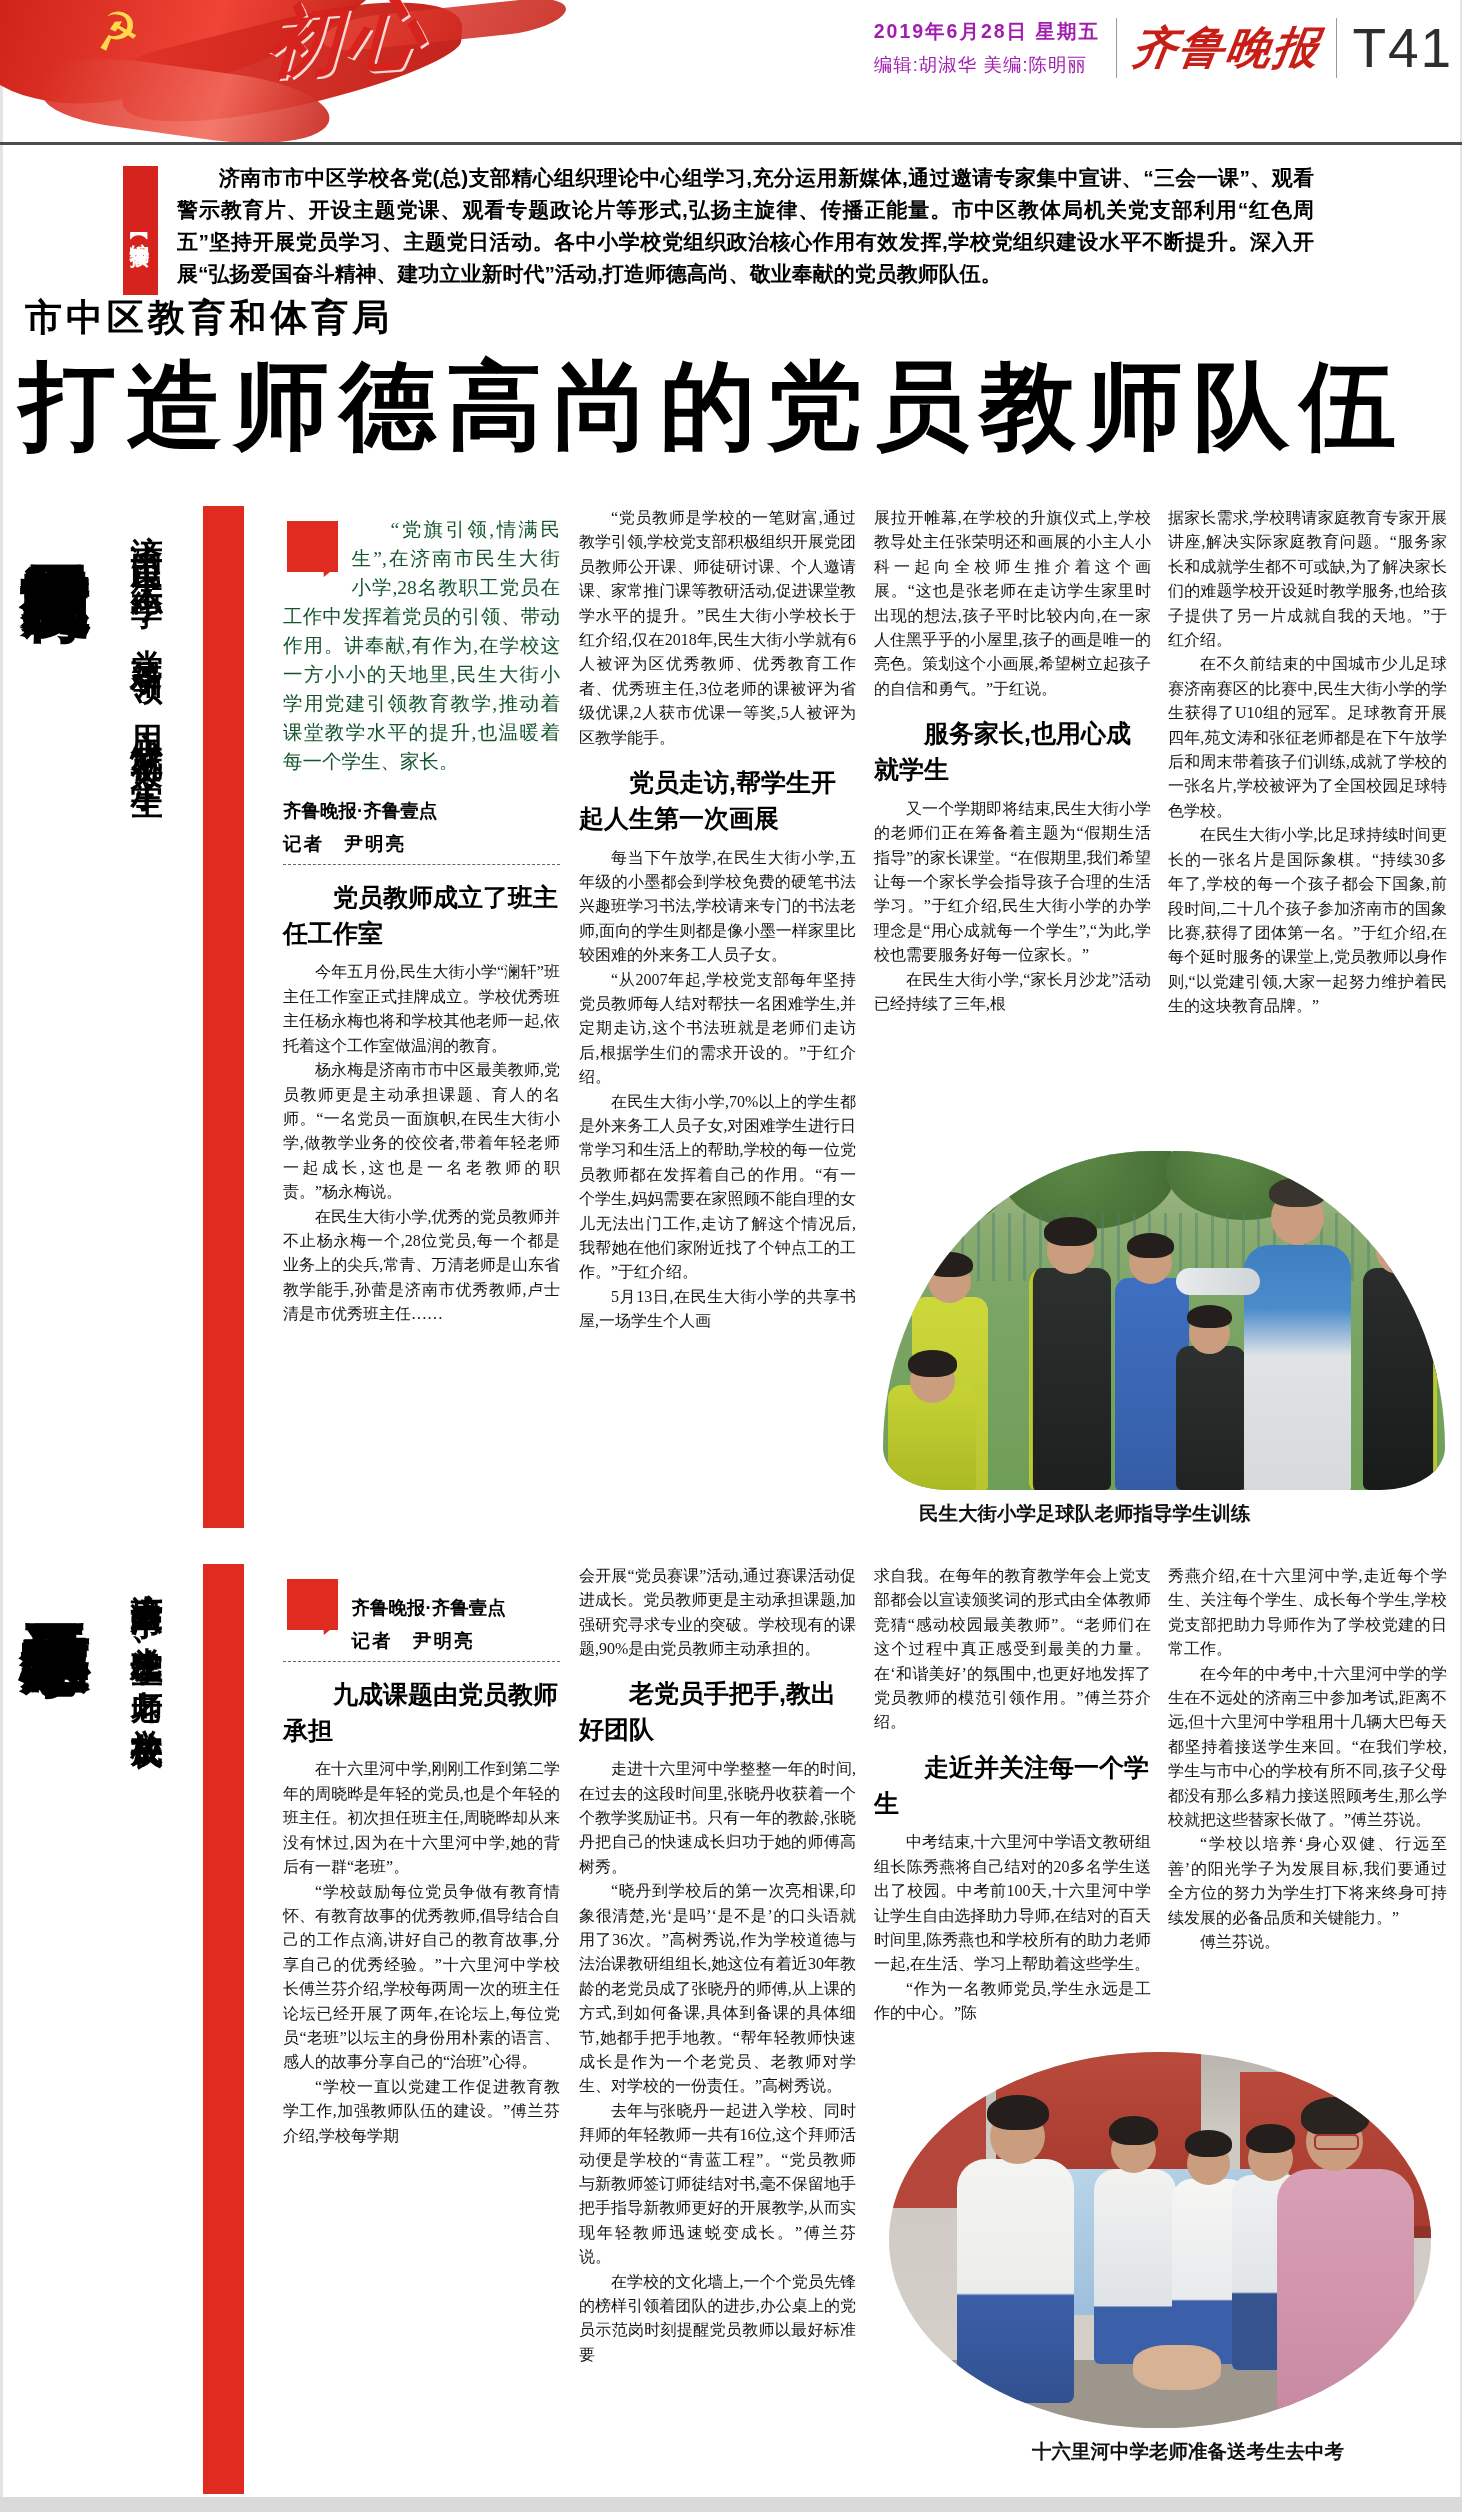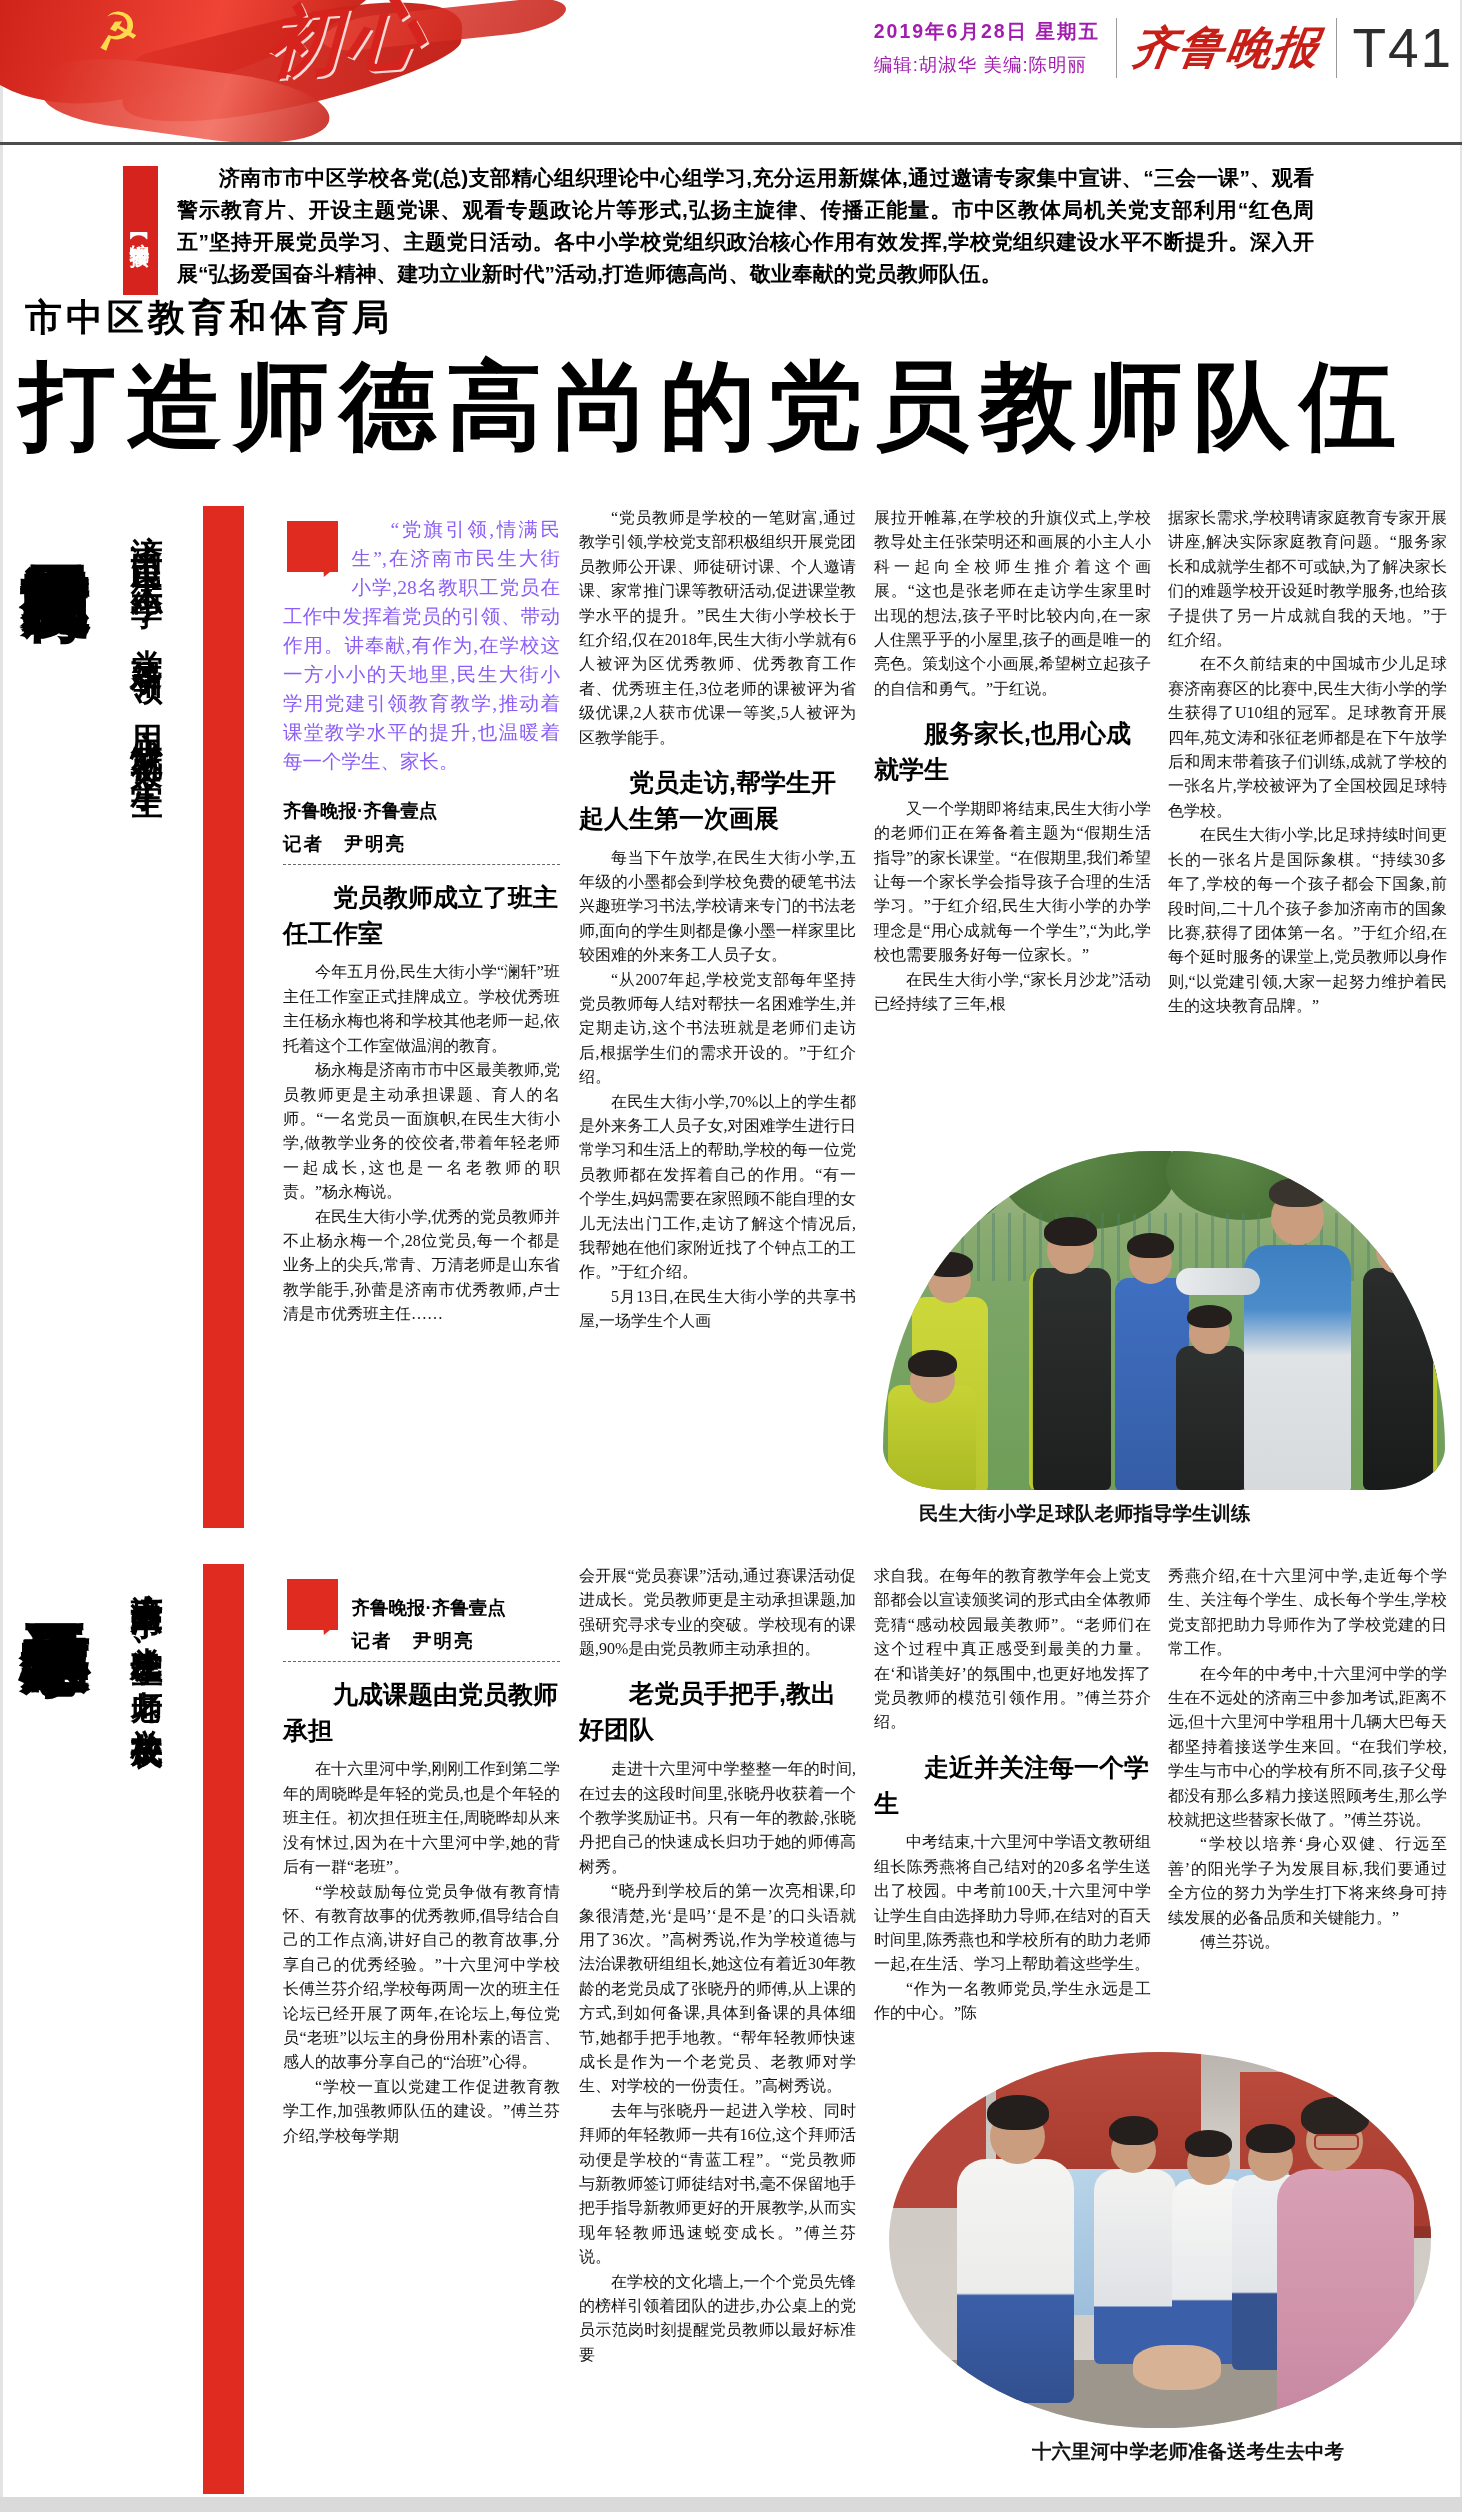--- a/index.html
+++ b/index.html
@@ -55,21 +55,21 @@
   .vtitle-small{position:absolute;writing-mode:vertical-rl;text-orientation:upright;
     font-family:"Liberation Sans",sans-serif;font-weight:700;font-size:32px;color:#000;line-height:1.1;}
   .redbar{position:absolute;width:41px;background:#e02b20;}
   
   .col{position:absolute;font-size:16px;line-height:24.4px;text-align:justify;color:#141414;}
   .col p{margin:0;}
   .blk-p{text-indent:2em;}
   .blk-c{text-indent:0;}
   .blk-h{font-family:"Liberation Sans",sans-serif;font-size:25px;line-height:36px;font-weight:700;
     text-indent:2em;margin:13.7px 0 9.8px 0;text-align:left;color:#000;}
-  .intro{font-size:19.5px;line-height:29px;text-indent:2em;text-align:justify;color:#8b5cf6;}
+  .intro{font-size:19.5px;line-height:29px;text-indent:2em;text-align:justify;color:#14532d;}
   .qicon{float:left;width:51px;height:51px;background:#e02b20;margin:5.9px 13.7px 5.9px 3.9px;position:relative;}
   .qicon::after{content:'';position:absolute;right:5.9px;bottom:-11.7px;width:0;height:0;
     border:7.8px solid transparent;border-top:11.7px solid #e02b20;transform:skewX(-30deg);}
   .byline{margin-top:23.4px;padding-bottom:8px;border-bottom:1px dashed #666;
     font-family:"Liberation Sans",sans-serif;font-size:18.5px;font-weight:700;color:#000;text-align:left;}
   .byline .l2{margin-top:7.8px;letter-spacing:2px;}
   
   .photo{position:absolute;overflow:hidden;}
   .photo1{left:883px;top:1151px;width:562px;height:339px;
     border-radius:283px 283px 68px 68px / 312px 312px 44px 44px;}

